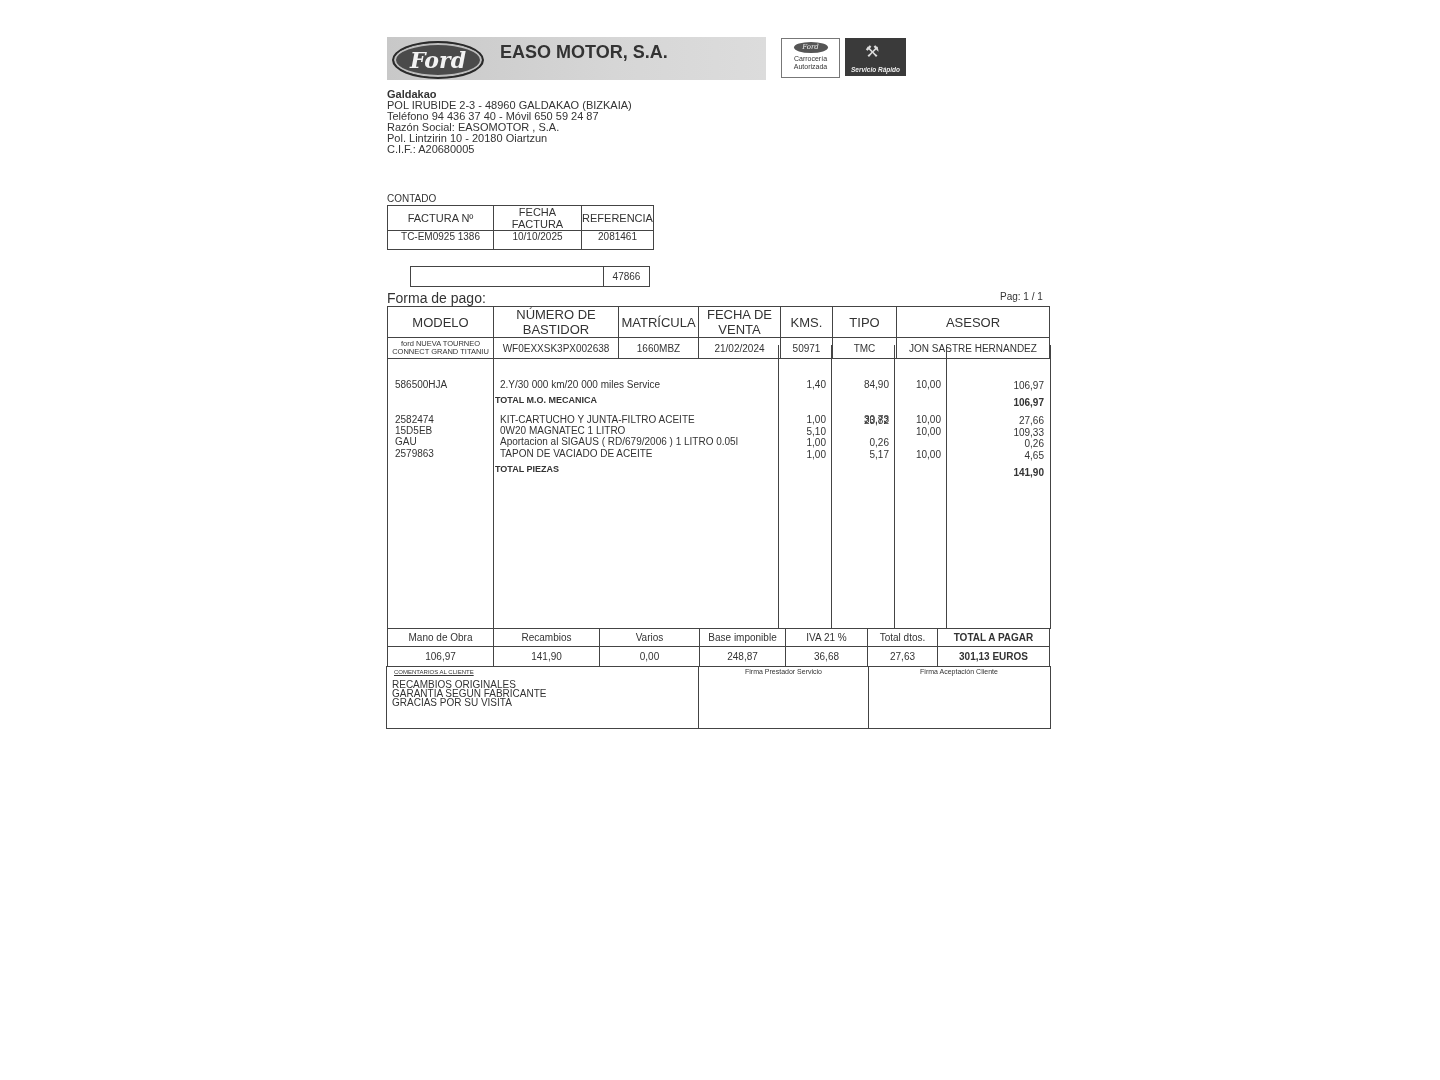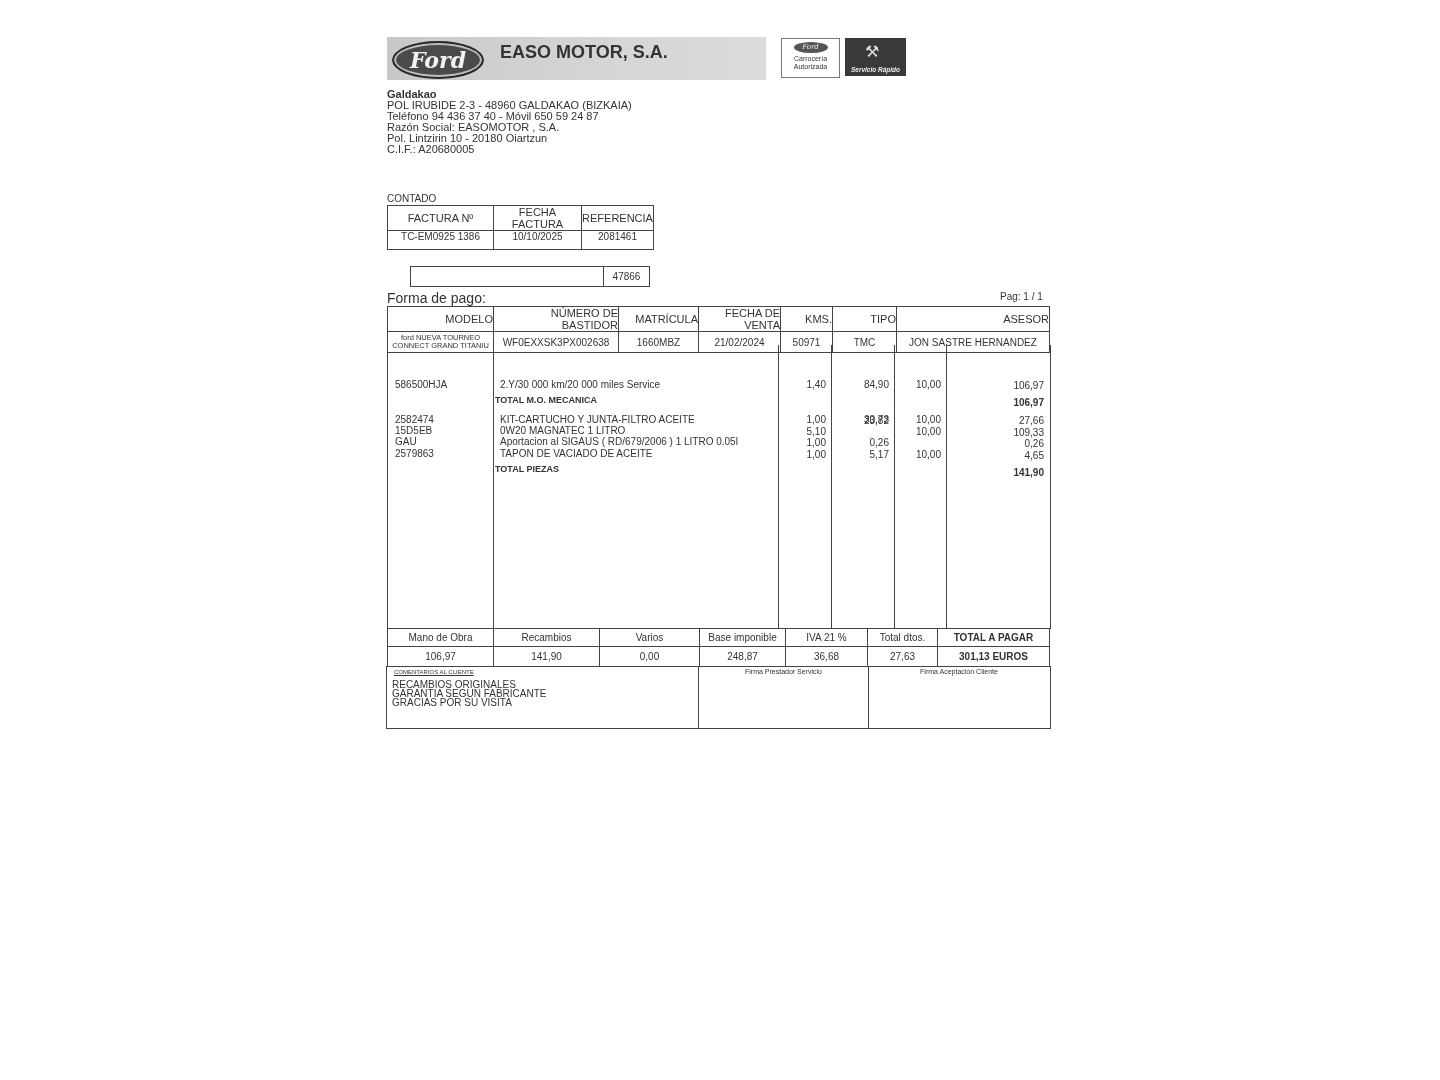--- a/index.html
+++ b/index.html
@@ -21,21 +21,21 @@
   table.grid { border-collapse:collapse; position:absolute; }
   table.grid td { border:1px solid #444; padding:0; text-align:center; color:#333; }
   .inv { left:387px; top:205px; width:267px; }
   .inv .h td { font-size:11px; height:20px; vertical-align:middle; }
   .inv .v td { font-size:10px; height:18px; vertical-align:top; }
   .ref2 { left:401px; top:266px; width:240px;margin-left:9px; }
   .ref2 td { height:19px; font-size:10px; }
   .forma { left:387px; top:290px; font-size:14px; color:#333; }
   .pag { left:1000px; top:291px; font-size:10px; color:#333; }
   .veh { left:387px; top:306px; width:663px; }
-  .veh .h td { font-size:11px; height:13px;text-align:right; }
+  .veh .h td { font-size:13px; height:13px; }
   .veh .v td { font-size:10px; height:20px; }
   .veh .v td.small { font-size:7.5px; line-height:8px; }
   .main-box { left:387px; top:345px; width:662px; height:283px; border:1px solid #444; border-top:none; }
   .col { position:absolute; top:0; bottom:0; border-left:1px solid #444; }
   .hdrrow { position:absolute; left:0; right:0; top:0; height:19px; border-bottom:1px solid #444; }
   .hdrrow span { position:absolute; top:4px; font-size:8.5px; color:#333; text-align:center; }
   .row { position:absolute; font-size:10px; color:#333; line-height:11px; }
   .num { text-align:right; }
   .bold { font-weight:bold; font-size:9px; }
   .tot { left:387px; top:628px; width:663px; }

